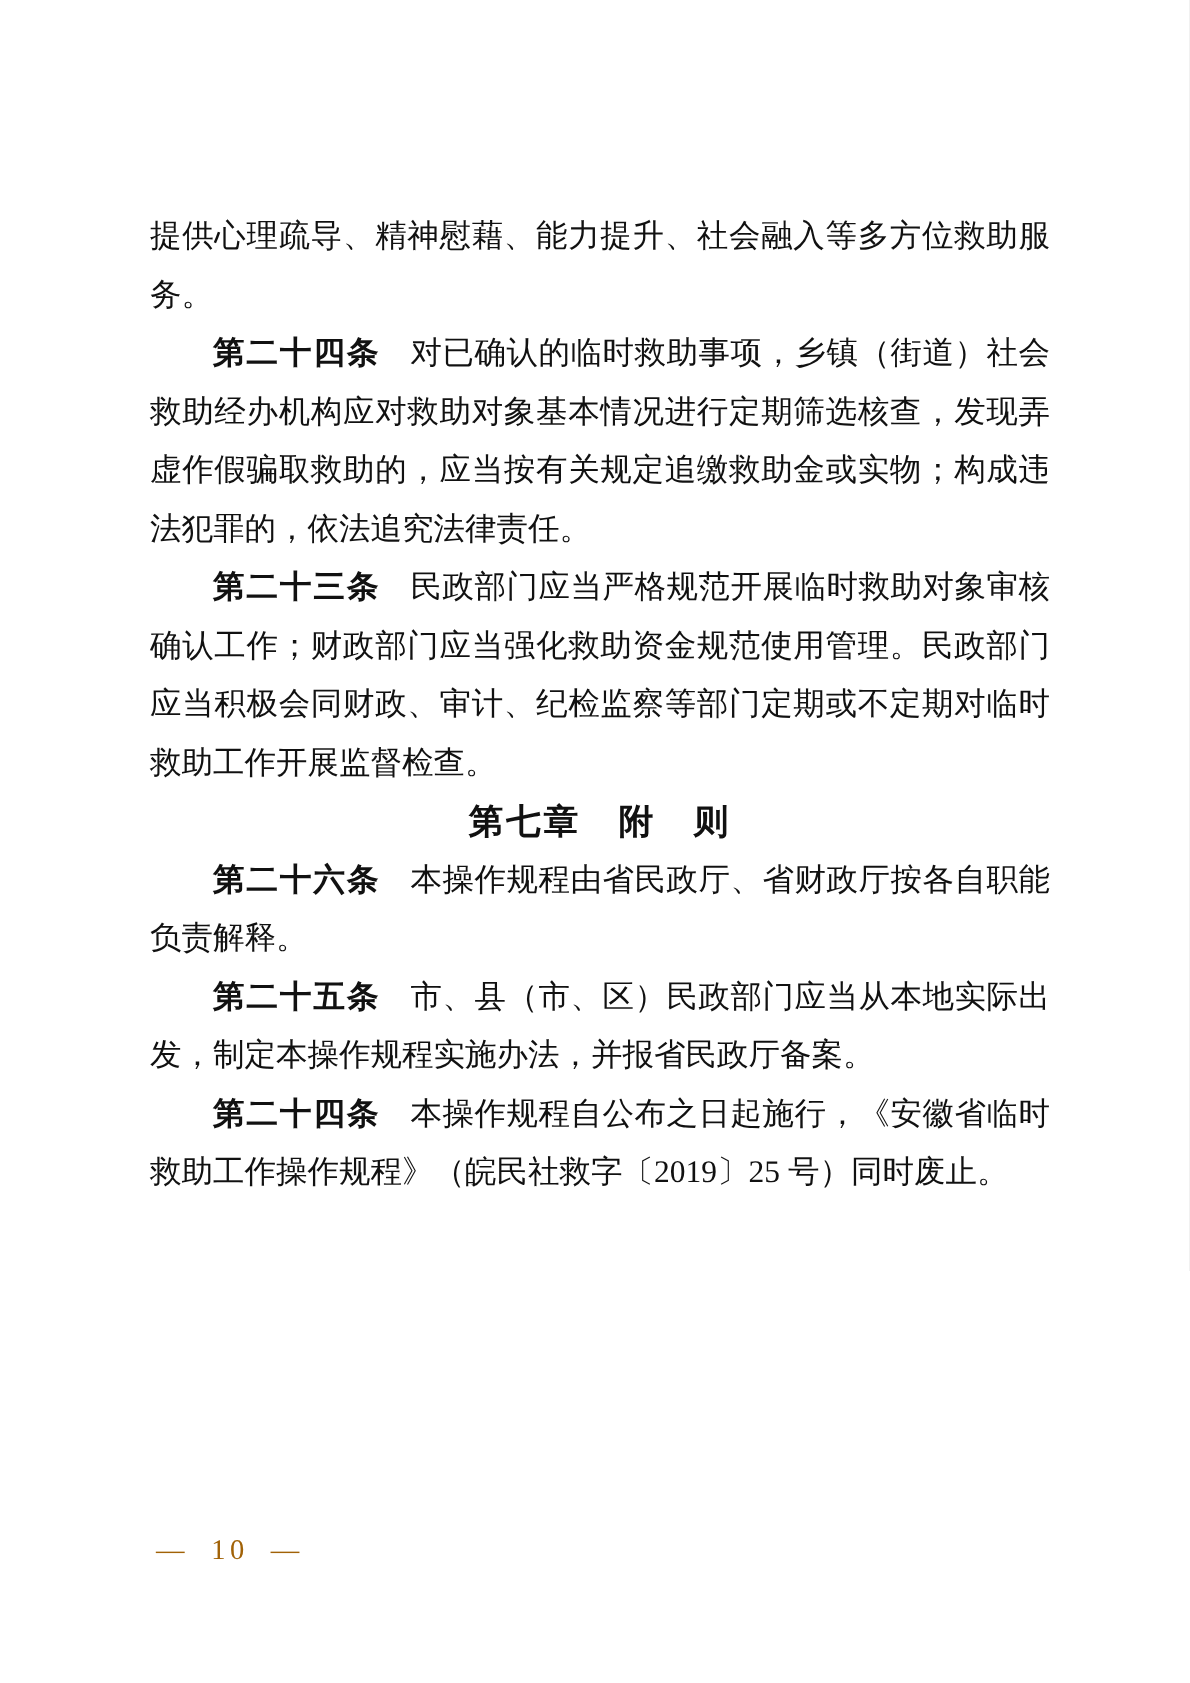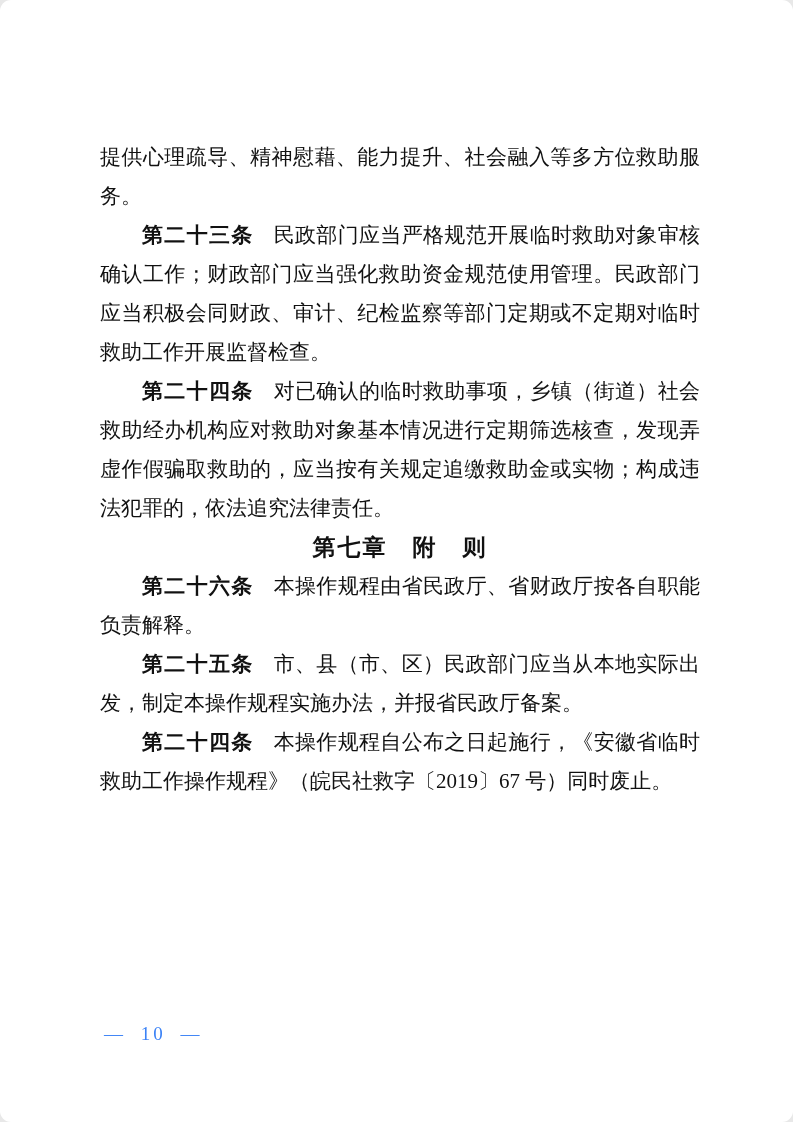--- a/index.html
+++ b/index.html
@@ -9,21 +9,20 @@
   }
   .page {
     position: relative;
     width: 793px;
     height: 1122px;
     margin: 0 auto;
     background: #ffffff;
     color: #111111;
     font-family: "Liberation Serif", "DejaVu Serif", serif;
     overflow: hidden;
-    border-radius: 11px;
   }
   .body-text {
     position: absolute;
     left: 100px;
     top: 138px;
     width: 600px;
     font-size: 21px;
     line-height: 39px;
     text-align: justify;
     text-justify: inter-character;
@@ -54,41 +53,41 @@
     letter-spacing: 2px;
   }
   .page-footer {
     position: absolute;
     left: 104px;
     top: 1022px;
     font-size: 19px;
     line-height: 24px;
     letter-spacing: 3px;
     word-spacing: 7px;
-    color: #3b82f6;
+    color: #a16207;
   }
 </style>
 </head>
 <body>
 
 <div class="page">
 
   <div class="body-text">
 
     <p class="para-continuation"><span>提供心理疏导、精神慰藉、能力提升、社会融入等多方位救助服务。</span></p>
 
+    <p class="para-article"><span class="art-num">第二十四条</span><span>对已确认的临时救助事项，乡镇（街道）社会救助经办机构应对救助对象基本情况进行定期筛选核查，发现弄虚作假骗取救助的，应当按有关规定追缴救助金或实物；构成违法犯罪的，依法追究法律责任。</span></p>
+
     <p class="para-article"><span class="art-num">第二十三条</span><span>民政部门应当严格规范开展临时救助对象审核确认工作；财政部门应当强化救助资金规范使用管理。民政部门应当积极会同财政、审计、纪检监察等部门定期或不定期对临时救助工作开展监督检查。</span></p>
-
-    <p class="para-article"><span class="art-num">第二十四条</span><span>对已确认的临时救助事项，乡镇（街道）社会救助经办机构应对救助对象基本情况进行定期筛选核查，发现弄虚作假骗取救助的，应当按有关规定追缴救助金或实物；构成违法犯罪的，依法追究法律责任。</span></p>
 
     <p class="chapter-heading">第七章　附　则</p>
 
     <p class="para-article"><span class="art-num">第二十六条</span><span>本操作规程由省民政厅、省财政厅按各自职能负责解释。</span></p>
 
     <p class="para-article"><span class="art-num">第二十五条</span><span>市、县（市、区）民政部门应当从本地实际出发，制定本操作规程实施办法，并报省民政厅备案。</span></p>
 
-    <p class="para-article"><span class="art-num">第二十四条</span><span>本操作规程自公布之日起施行，《安徽省临时救助工作操作规程》（皖民社救字〔2019〕67 号）同时废止。</span></p>
+    <p class="para-article"><span class="art-num">第二十四条</span><span>本操作规程自公布之日起施行，《安徽省临时救助工作操作规程》（皖民社救字〔2019〕25 号）同时废止。</span></p>
 
   </div>
 
   <div class="page-footer">— 10 —</div>
 
 </div>
 
 </body></html>

